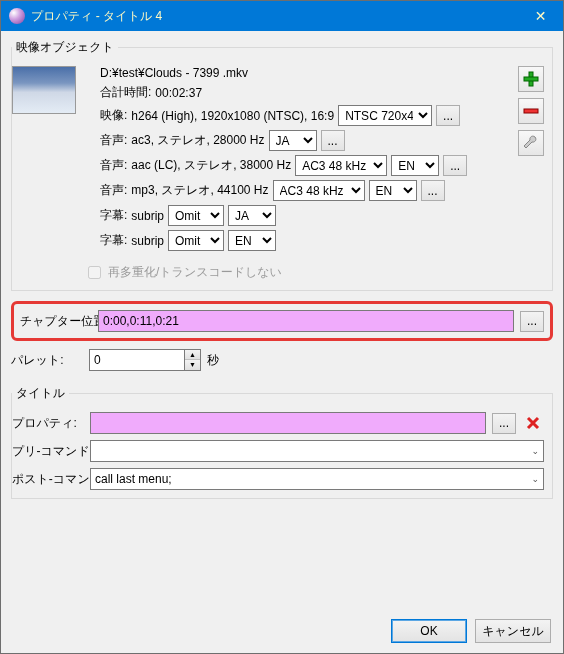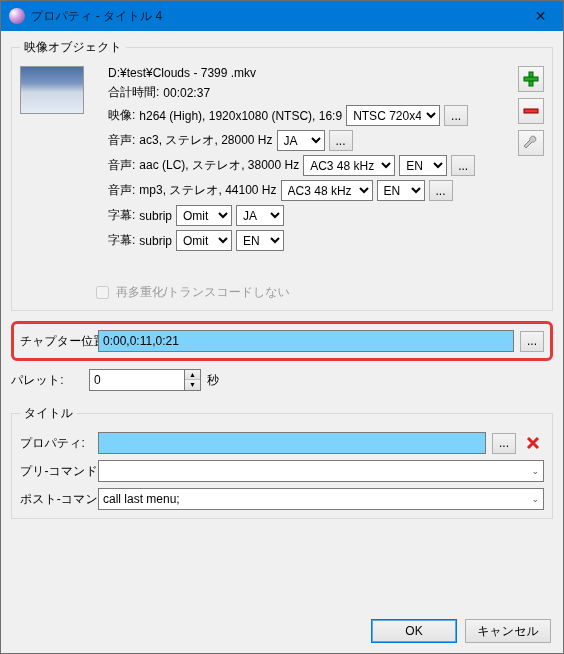--- a/index.html
+++ b/index.html
@@ -1,46 +1,46 @@
 <!DOCTYPE html>
 <html><head>
 <meta charset="utf-8">
 <style>
 * { box-sizing: border-box; font-family: "Yu Gothic UI", "Meiryo", sans-serif; font-size: 12px; }
 body { margin: 0; background: #fff; }
 .window { width: 564px; height: 654px; border: 1px solid #6e6e6e; background: #f0f0f0; position: relative; }
-.titlebar { height: 30px; background: #0078d7; color: #0f172a; display: flex; align-items: center; padding: 0 0 0 8px; }
+.titlebar { height: 30px; background: #0078d7; color: #fef9c3; display: flex; align-items: center; padding: 0 0 0 8px; }
 .titlebar .app-icon { width: 16px; height: 16px; margin-right: 6px; border-radius: 50%; background: radial-gradient(circle at 30% 30%, #fff, #d0a0e0 40%, #8040a0); }
 .titlebar .title { flex: 1; font-size: 12px; }
 .titlebar .close { width: 45px; height: 30px; display: flex; align-items: center; justify-content: center; font-size: 14px; }
 .body { padding: 8px 10px; }
-fieldset { border: 1px solid #d9d9d9; margin: 0 0 10px 0; padding: 10px 8px 8px 8px; }
+fieldset { border: 1px solid #d9d9d9; margin: 0 0 10px 0; padding: 10px 8px 8px 0; }
 legend { padding: 0 4px; color: #000; }
 .obj-row { display: flex; gap: 24px; }
 .thumb { width: 64px; height: 48px; background: linear-gradient(to bottom, #4a6fa8 0%, #7a96c0 35%, #cfd8e6 55%, #e4ecf5 100%); border: 1px solid #999; flex-shrink: 0; }
 .obj-details { flex: 1; }
 .obj-line { display: flex; align-items: center; gap: 4px; margin-bottom: 4px; white-space: nowrap; }
 .obj-line .lbl { color: #000; }
 select.combo { height: 21px; border: 1px solid #7a7a7a; background: #fff; padding: 0 2px; }
 .btn-dots { width: 24px; height: 21px; border: 1px solid #adadad; background: linear-gradient(#f3f3f3,#e3e3e3); display: inline-flex; align-items: center; justify-content: center; cursor: pointer; }
 .side-btns { display: flex; flex-direction: column; gap: 6px; }
 .sq-btn { width: 26px; height: 26px; border: 1px solid #adadad; background: linear-gradient(#f8f8f8,#e6e6e6); display: flex; align-items: center; justify-content: center; }
-.cb-row { display: flex; align-items: center; gap: 4px; margin-top: 28px; margin-left: 72px; color: #9a9a9a; }
+.cb-row { display: flex; align-items: center; gap: 4px; margin-top: 8px; margin-left: 72px; color: #9a9a9a; }
 .cb-row input[type=checkbox] { width: 13px; height: 13px; }
 .form-row { display: flex; align-items: center; gap: 6px; margin-bottom: 6px; }
 .form-row .rlabel { width: 72px; text-align: left; white-space: nowrap; }
-.text-input { flex: 1; height: 22px; border: 1px solid #7a7a7a; background: #7dd3fc; padding: 0 4px; }
+.text-input { flex: 1; height: 22px; border: 1px solid #7a7a7a; background: #f0abfc; padding: 0 4px; }
 .highlight-box { border: 3px solid #e53935; border-radius: 6px; padding: 6px; margin-bottom: 8px; }
 .spin-wrap { display: inline-flex; align-items: stretch; }
 .spin-wrap input { width: 95px; height: 22px; border: 1px solid #7a7a7a; border-right: none; padding: 0 4px; text-align: left; background: #fff; }
 .spin-btns { display: flex; flex-direction: column; border: 1px solid #7a7a7a; }
 .spin-btns div { width: 15px; height: 10px; background: linear-gradient(#f3f3f3,#e0e0e0); font-size: 7px; text-align: center; line-height: 9px; border-bottom: 1px solid #c0c0c0; }
 .spin-btns div:last-child { border-bottom: none; }
 .btn-row { position: absolute; bottom: 10px; right: 12px; display: flex; gap: 8px; }
-.dlg-btn { width: 86px; height: 24px; border: 1px solid #adadad; background: linear-gradient(#f3f3f3,#e3e3e3); display: flex; align-items: center; justify-content: center; }
+.dlg-btn { width: 76px; height: 24px; border: 1px solid #adadad; background: linear-gradient(#f3f3f3,#e3e3e3); display: flex; align-items: center; justify-content: center; }
 .dlg-btn.default { border: 1px solid #0078d7; box-shadow: inset 0 0 0 1px #5ca7e4; }
 .x-btn { width: 22px; height: 22px; display: flex; align-items: center; justify-content: center; }
 .combo-wide { flex: 1; height: 22px; border: 1px solid #7a7a7a; background: #fff; display: flex; align-items: center; justify-content: space-between; padding: 0 4px; }
 .combo-arrow { color: #555; font-size: 9px; }
 .fieldset-title { margin-top: 14px; }
 </style>
 </head>
 <body>
 
 <div class="window">

